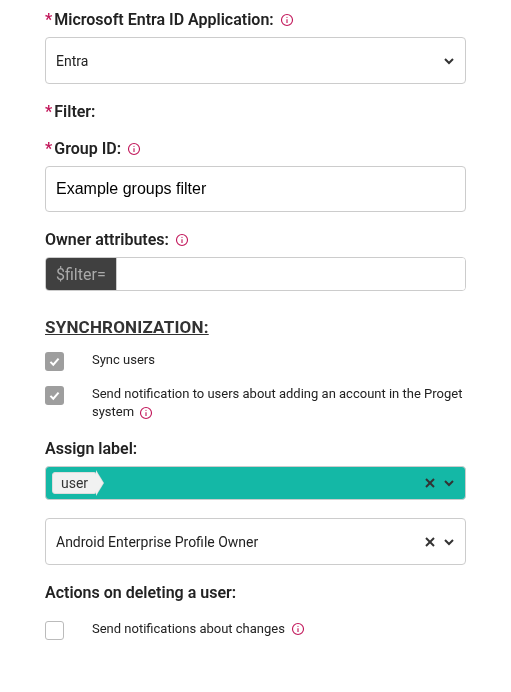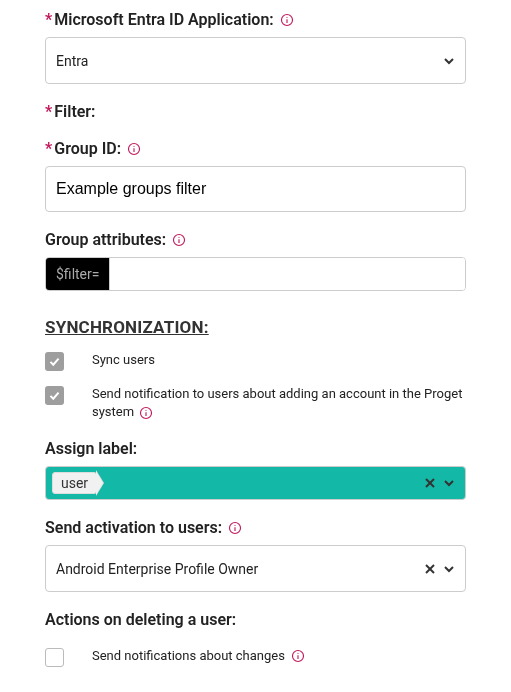--- a/index.html
+++ b/index.html
@@ -71,27 +71,27 @@
     outline: none;
   }
   .prefix-wrap {
     display: flex;
     border: 1px solid #ccc;
     border-radius: 4px;
     height: 34px;
     overflow: hidden;
   }
   .prefix {
-    background: #000000;
+    background: #404040;
     border-right: 1px solid #ccc;
     color: #aaa;
     padding: 0 10px;
     display: flex;
     align-items: center;
-    font-size: 14px;
+    font-size: 16px;
     min-width: 64px;
   }
   .prefix-input {
     border: none;
     flex: 1;
     padding: 0 10px;
     font-size: 14px;
     outline: none;
   }
   .section-heading {
@@ -208,21 +208,21 @@
           <circle cx="8" cy="5" r="0.6" fill="currentColor" stroke="none"></circle>
           <line x1="8" y1="7" x2="8" y2="11.5"></line>
         </svg>
     </span>
   </div>
   <input class="input" type="text" value="Example groups filter" style="">
 </div>
 
 <div class="field-group">
   <div class="label-row">
-    <span>Group attributes:</span>
+    <span>Owner attributes:</span>
     <span class="info-icon">
       <svg viewBox="0 0 16 16" fill="none" stroke="currentColor" stroke-width="1.3">
           <circle cx="8" cy="8" r="6.3"></circle>
           <circle cx="8" cy="5" r="0.6" fill="currentColor" stroke="none"></circle>
           <line x1="8" y1="7" x2="8" y2="11.5"></line>
         </svg>
     </span>
   </div>
   <div class="prefix-wrap">
     <span class="prefix">$filter=</span>
@@ -273,30 +273,20 @@
     </span>
     <span class="caret">
       <svg viewBox="0 0 16 16" fill="none" stroke="currentColor" stroke-width="2">
           <polyline points="4 6 8 10 12 6"></polyline>
         </svg>
     </span>
   </div>
 </div>
 
 <div class="field-group">
-  <div class="label-row">
-    <span>Send activation to users:</span>
-    <span class="info-icon">
-      <svg viewBox="0 0 16 16" fill="none" stroke="currentColor" stroke-width="1.3">
-          <circle cx="8" cy="8" r="6.3"></circle>
-          <circle cx="8" cy="5" r="0.6" fill="currentColor" stroke="none"></circle>
-          <line x1="8" y1="7" x2="8" y2="11.5"></line>
-        </svg>
-    </span>
-  </div>
   <div class="select">
     <span class="value">Android Enterprise Profile Owner</span>
     <span class="clear-x">
       <svg viewBox="0 0 14 14" stroke="currentColor" stroke-width="2">
           <line x1="3" y1="3" x2="11" y2="11"></line>
           <line x1="11" y1="3" x2="3" y2="11"></line>
         </svg>
     </span>
     <span class="caret">
       <svg viewBox="0 0 16 16" fill="none" stroke="currentColor" stroke-width="2">

